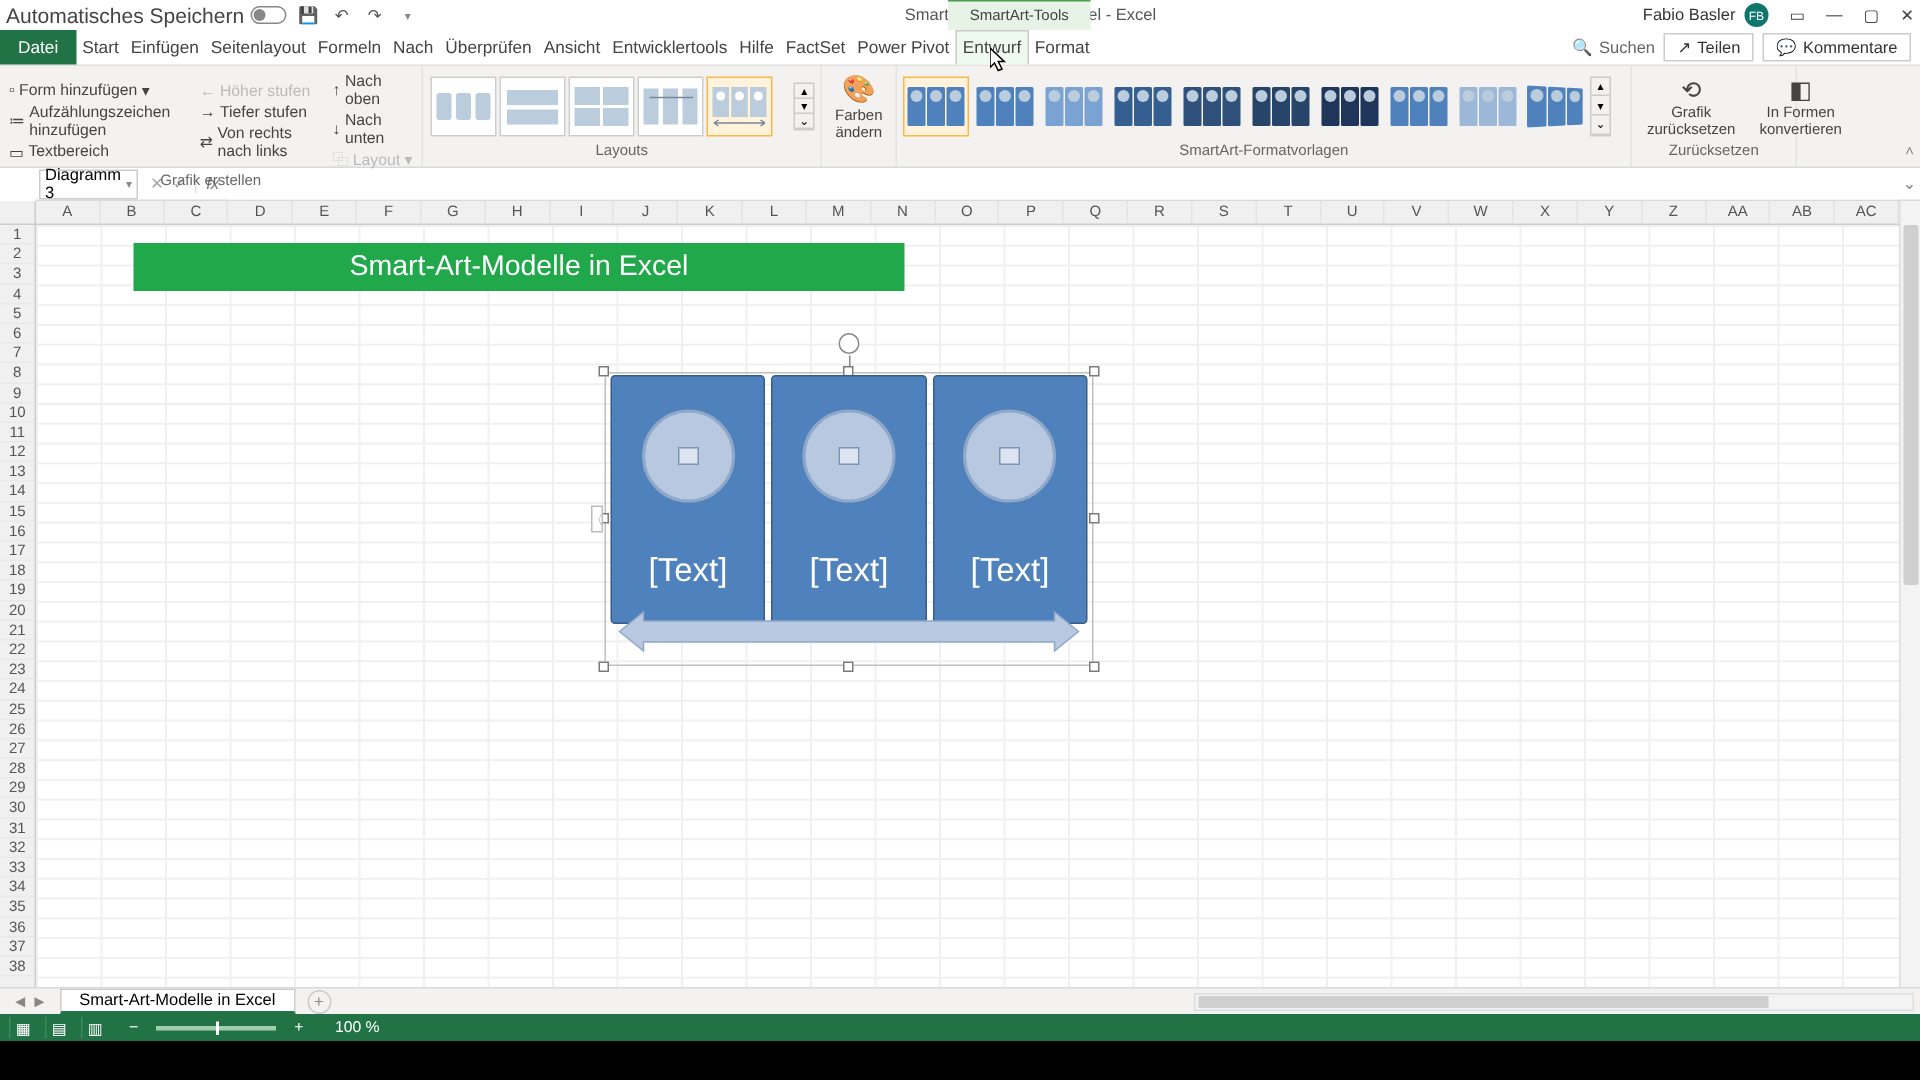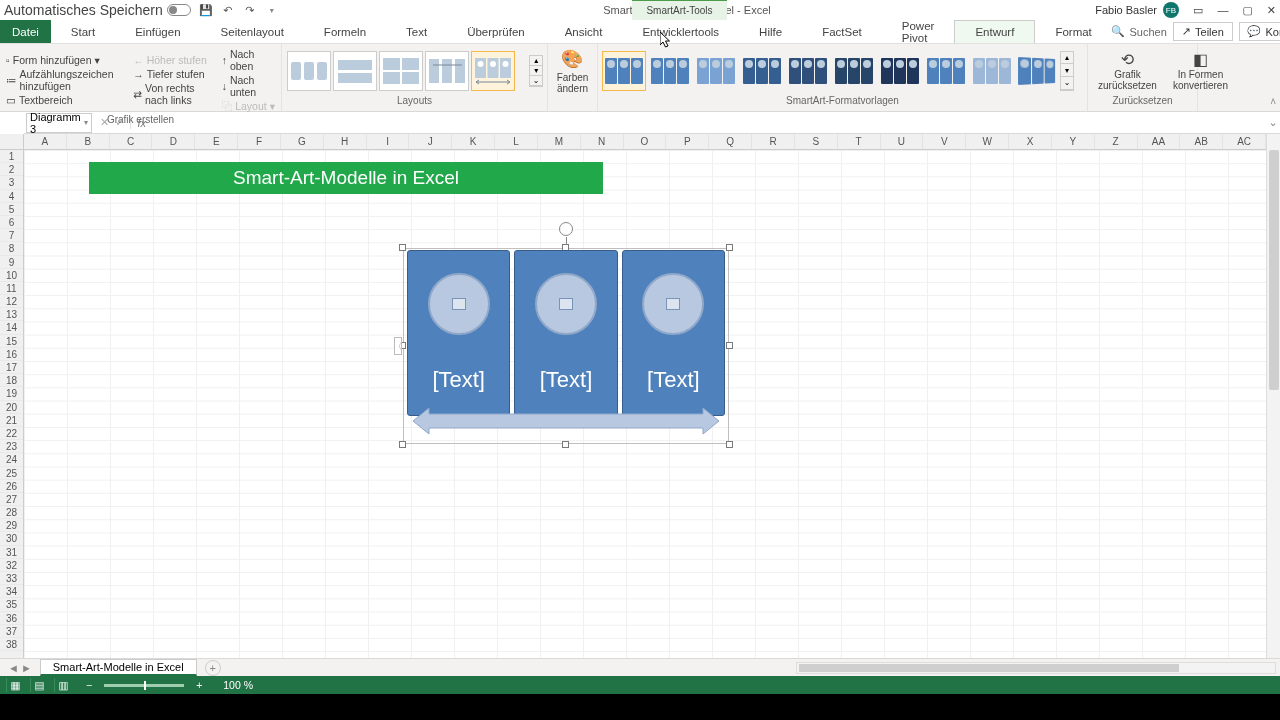--- a/index.html
+++ b/index.html
@@ -17,21 +17,21 @@
   .title-user { display:flex; align-items:center; gap:6px; font-size:11px; color:#333;}
   .avatar { width:16px; height:16px; border-radius:50%; background:#0f766e; color:#fff; font-size:8px; display:flex; align-items:center; justify-content:center;}
   .winbtns { display:flex; gap:14px; margin-left:14px; color:#444;}
 
   
   .context-tab-row { height: 0; position: relative; }
   .context-tab { position:absolute; left:632px; top:-20px; height:20px; width:95px; background:#e6f3e6; color:#444; font-size:10px; display:flex; align-items:center; justify-content:center; border-top:1px solid #4a9c4a;}
   
   
   .tabs { height: 24px; display: flex; align-items: stretch; background: #fff; border-bottom: 1px solid #e0e0e0; position: relative;}
-  .tab { padding: 0 20px; display:flex; align-items:center; font-size: 11.5px; color:#444; cursor:pointer;}
+  .tab { padding: 0 4px; display:flex; align-items:center; font-size: 11.5px; color:#444; cursor:pointer;}
   .tab.file { background:#217346; color:#fff; padding:0 12px;}
   .tab.smartart { background:#f0f9ef; border:1px solid #ccc; border-bottom:none;}
   .tabs-right { margin-left:auto; display:flex; align-items:center; gap:6px; padding-right:6px;}
   .search-box { display:flex; align-items:center; gap:4px; color:#666; font-size:11px;}
   .share-btn, .comments-btn { border:1px solid #ccc; padding:2px 8px; font-size:11px; display:flex; align-items:center; gap:4px; color:#333; background:#fff;}
 
   
   .ribbon { height: 68px; background:#f3f2f1; border-bottom:1px solid #d9d9d9; display:flex; align-items:stretch; position:relative;}
   .group { display:flex; flex-direction:column; justify-content:space-between; padding:2px 4px; border-right:1px solid #e3e3e3;}
   .group-body { flex:1; display:flex; align-items:center;}
@@ -151,21 +151,21 @@
   <div class="context-tab-row">
     <div class="context-tab">SmartArt-Tools</div>
   </div>
 
   <div class="tabs">
     <div class="tab file">Datei</div>
     <div class="tab">Start</div>
     <div class="tab">Einfügen</div>
     <div class="tab">Seitenlayout</div>
     <div class="tab">Formeln</div>
-    <div class="tab">Text</div>
+    <div class="tab">Nach</div>
     <div class="tab">Überprüfen</div>
     <div class="tab">Ansicht</div>
     <div class="tab">Entwicklertools</div>
     <div class="tab">Hilfe</div>
     <div class="tab">FactSet</div>
     <div class="tab">Power Pivot</div>
     <div class="tab smartart">Entwurf</div>
     <div class="tab">Format</div>
     <div class="tabs-right">
       <div class="search-box">

